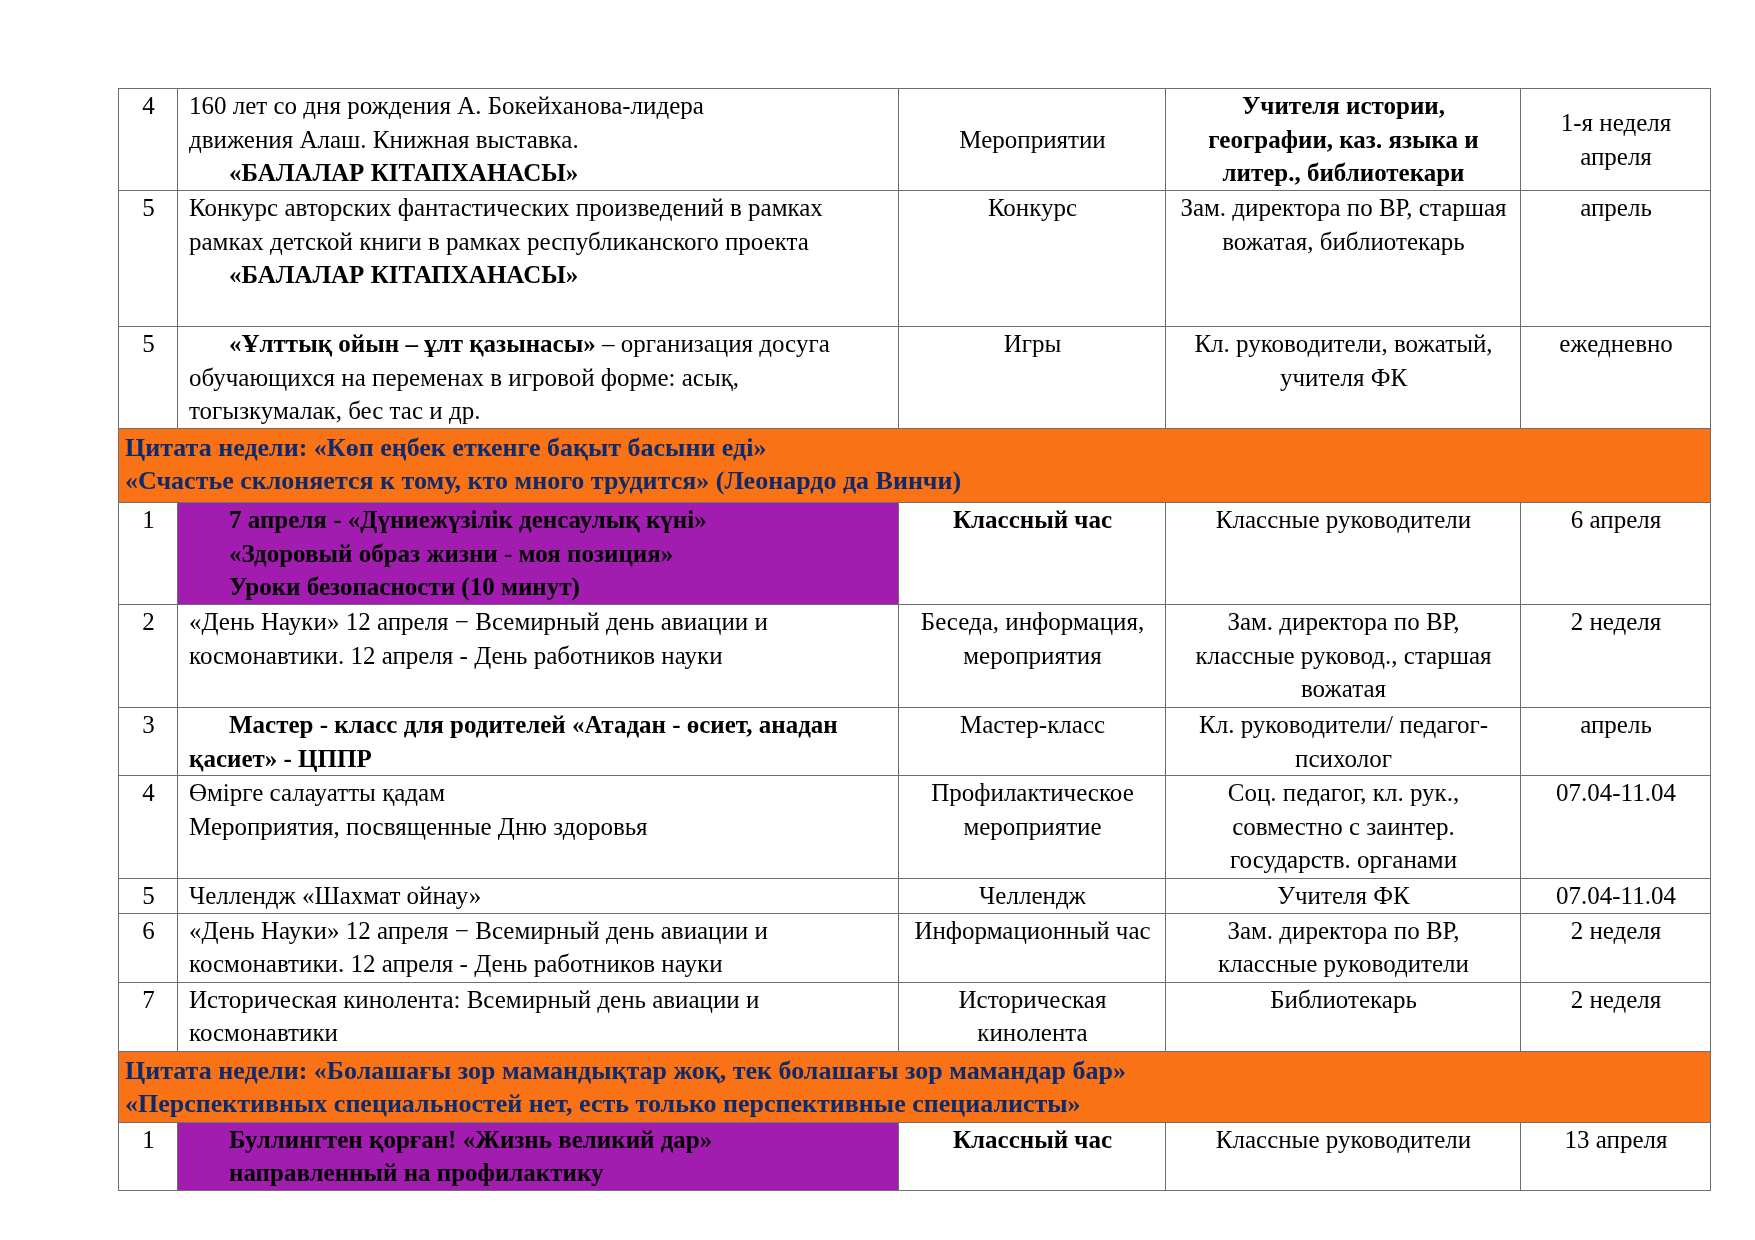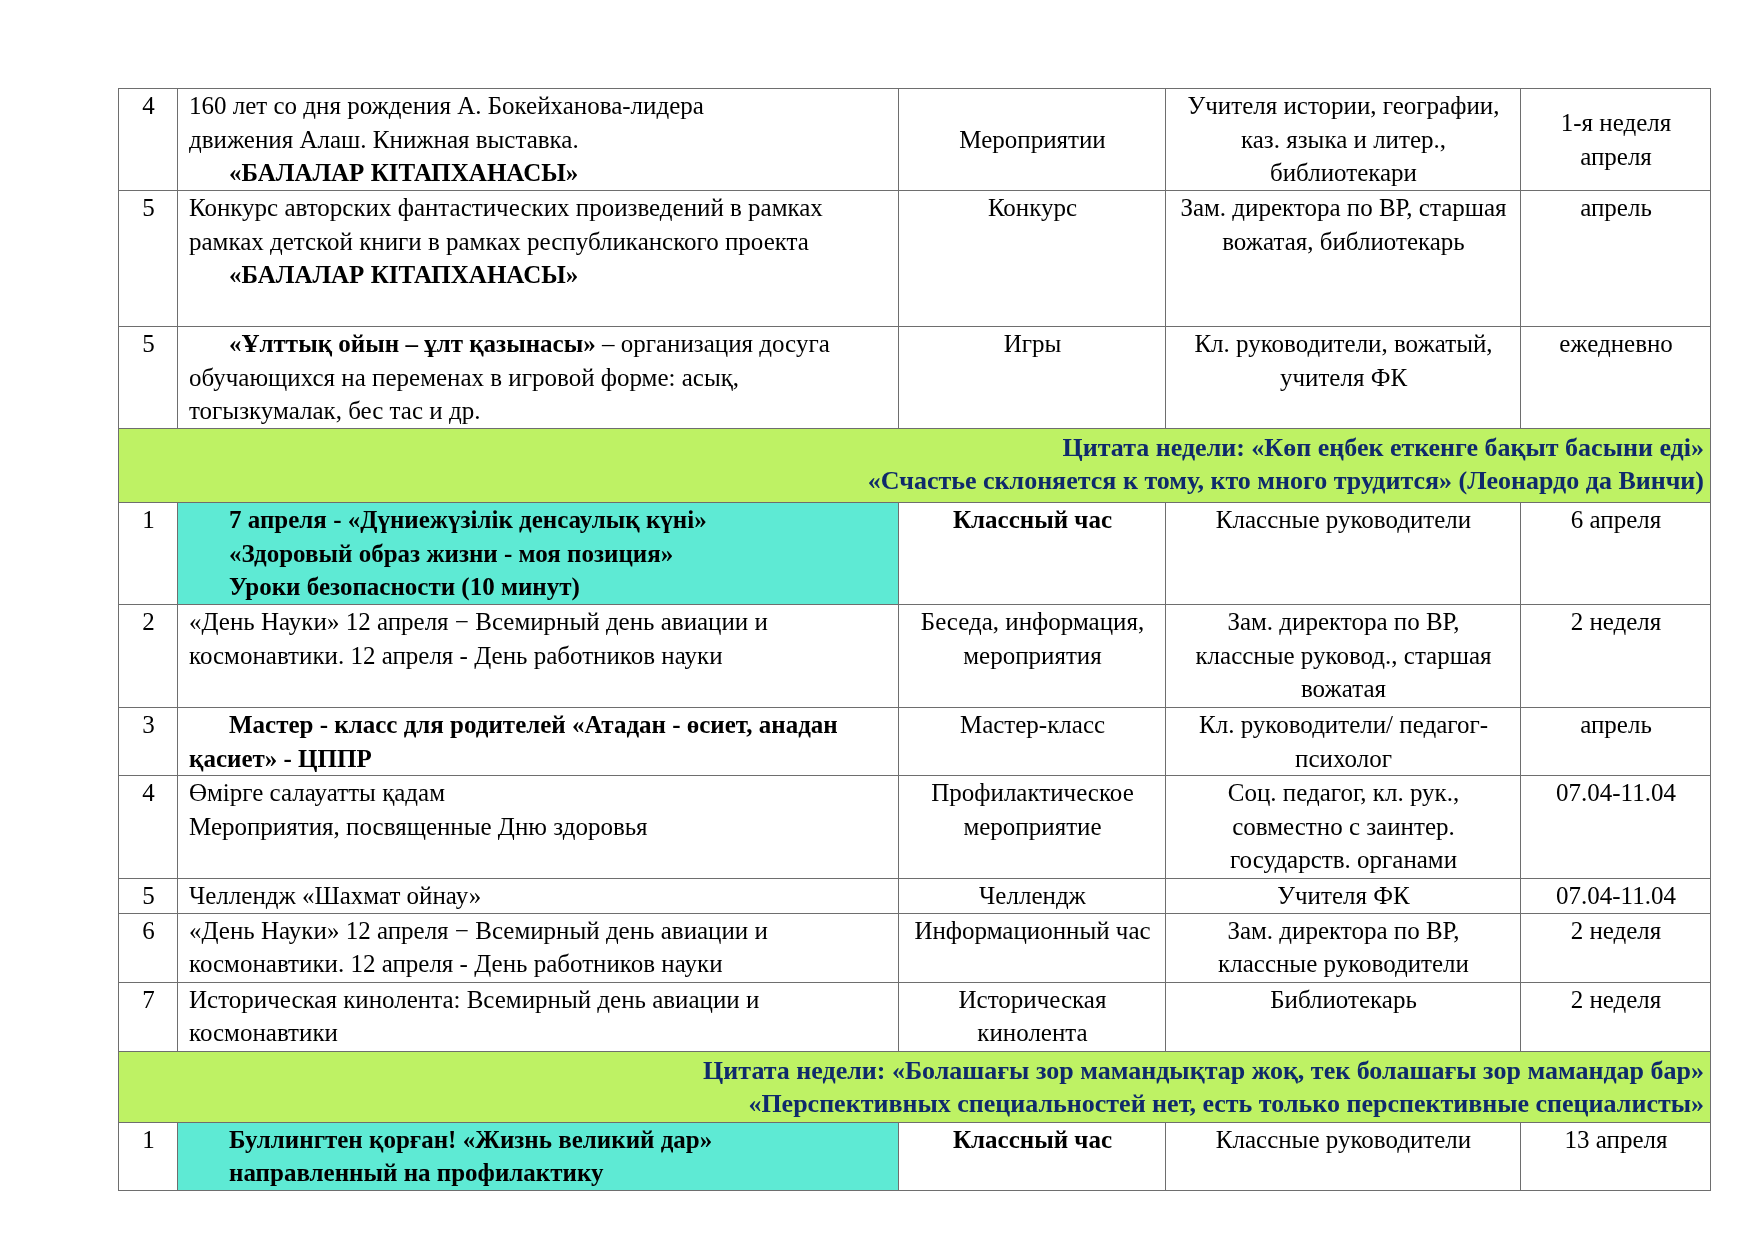--- a/index.html
+++ b/index.html
@@ -9,23 +9,23 @@
                border-collapse: collapse; table-layout: fixed; }
   table.plan td { border: 1.5px solid #6e6e6e; vertical-align: top;
                   font-size: 25px; line-height: 33.5px; padding: 0 10px 0 11px; }
   col.c-num { width: 59px; }
   col.c-text { width: 721px; }
   col.c-form { width: 267px; }
   col.c-resp { width: 355px; }
   col.c-date { width: 190px; }
   td.num { text-align: center; padding: 0; }
   td.center { text-align: center; }
-  td.hl { background: #5eead4; }
+  td.hl { background: #a21caf; }
   .b { font-weight: bold; margin-left: 40px; }
-  tr.quote td { background: #bef264; text-align: right; color: #0f2a6b;
+  tr.quote td { background: #f97316; text-align: left; color: #0f2a6b;
                 font-weight: bold; font-size: 26px; line-height: 33px; padding: 2px 6px; }
   .line { display: block; }
 </style>
 </head>
 <body>
 
 <table class="plan">
   <colgroup>
     <col class="c-num">
       <col class="c-text">
@@ -35,21 +35,21 @@
   </colgroup>
   <tbody id="plan-body">
       <tr style="height: 102px;">
         <td class="num">4</td>
         <td>
           <span class="line">160 лет со дня рождения А. Бокейханова-лидера</span>
           <span class="line">движения Алаш. Книжная выставка.</span>
           <span class="line b">«БАЛАЛАР КІТАПХАНАСЫ»</span>
         </td>
         <td class="center" style="vertical-align: middle;">Мероприятии</td>
-        <td class="center" style="vertical-align: middle;">Учителя истории, географии, каз. языка и литер., библиотекари</td>
+        <td class="center" style="vertical-align: middle; font-weight: bold;">Учителя истории, географии, каз. языка и литер., библиотекари</td>
         <td class="center" style="vertical-align: middle;">1-я неделя апреля</td>
       </tr>
       <tr style="height: 136px;">
         <td class="num">5</td>
         <td><span>Конкурс авторских фантастических произведений в рамках рамках детской книги в рамках республиканского проекта </span><span class="b">«БАЛАЛАР КІТАПХАНАСЫ»</span></td>
         <td class="center">Конкурс</td>
         <td class="center">Зам. директора по ВР, старшая вожатая, библиотекарь</td>
         <td class="center">апрель</td>
       </tr>
       <tr style="height: 102px;">

